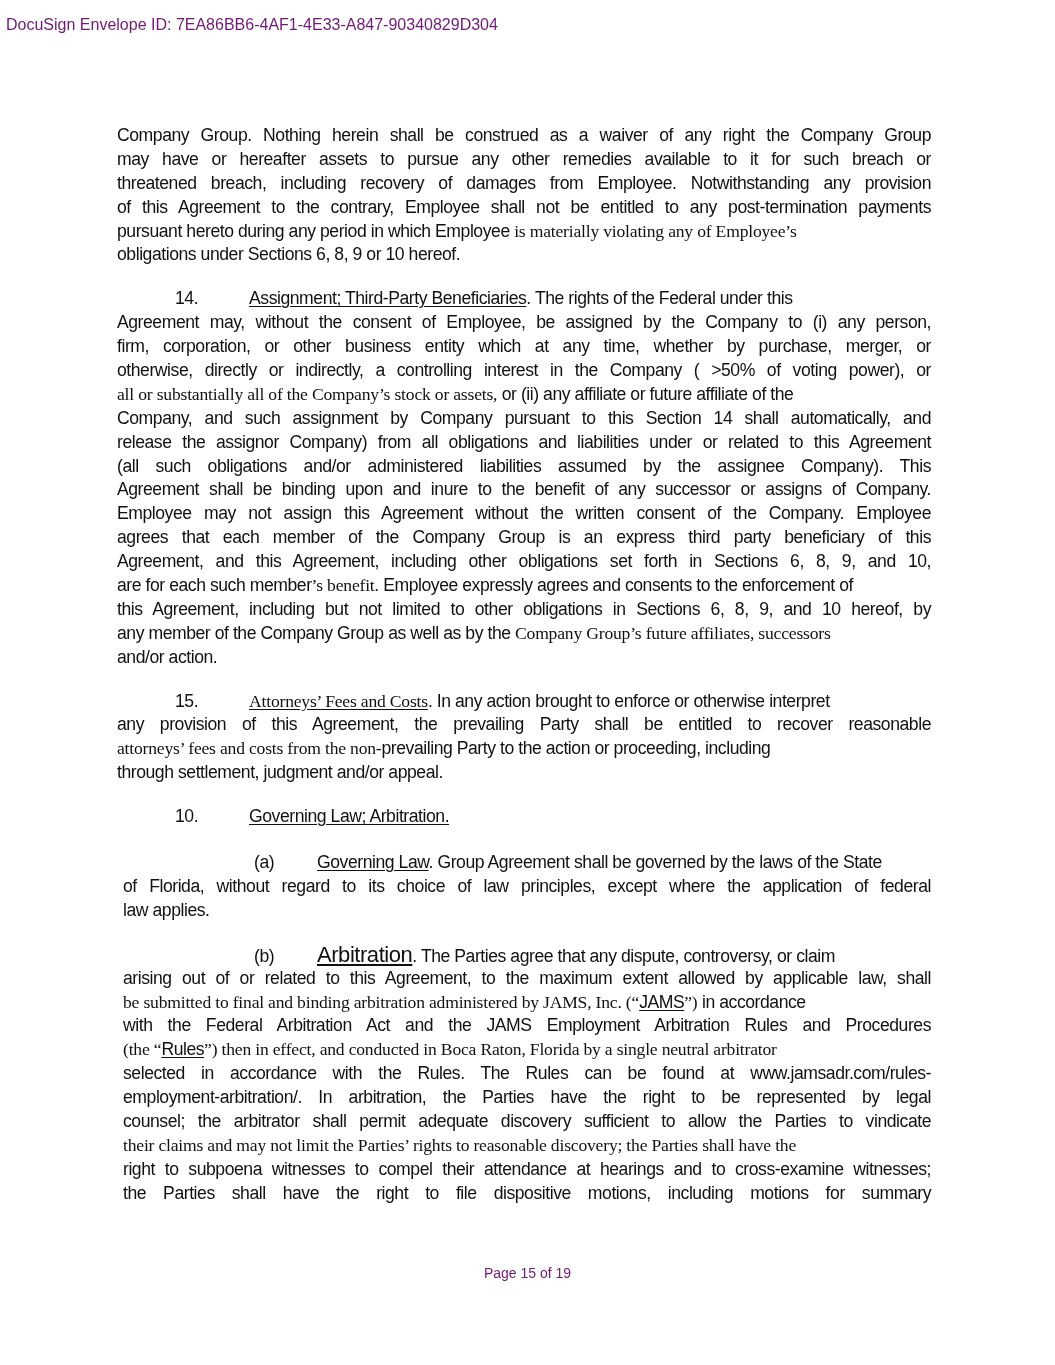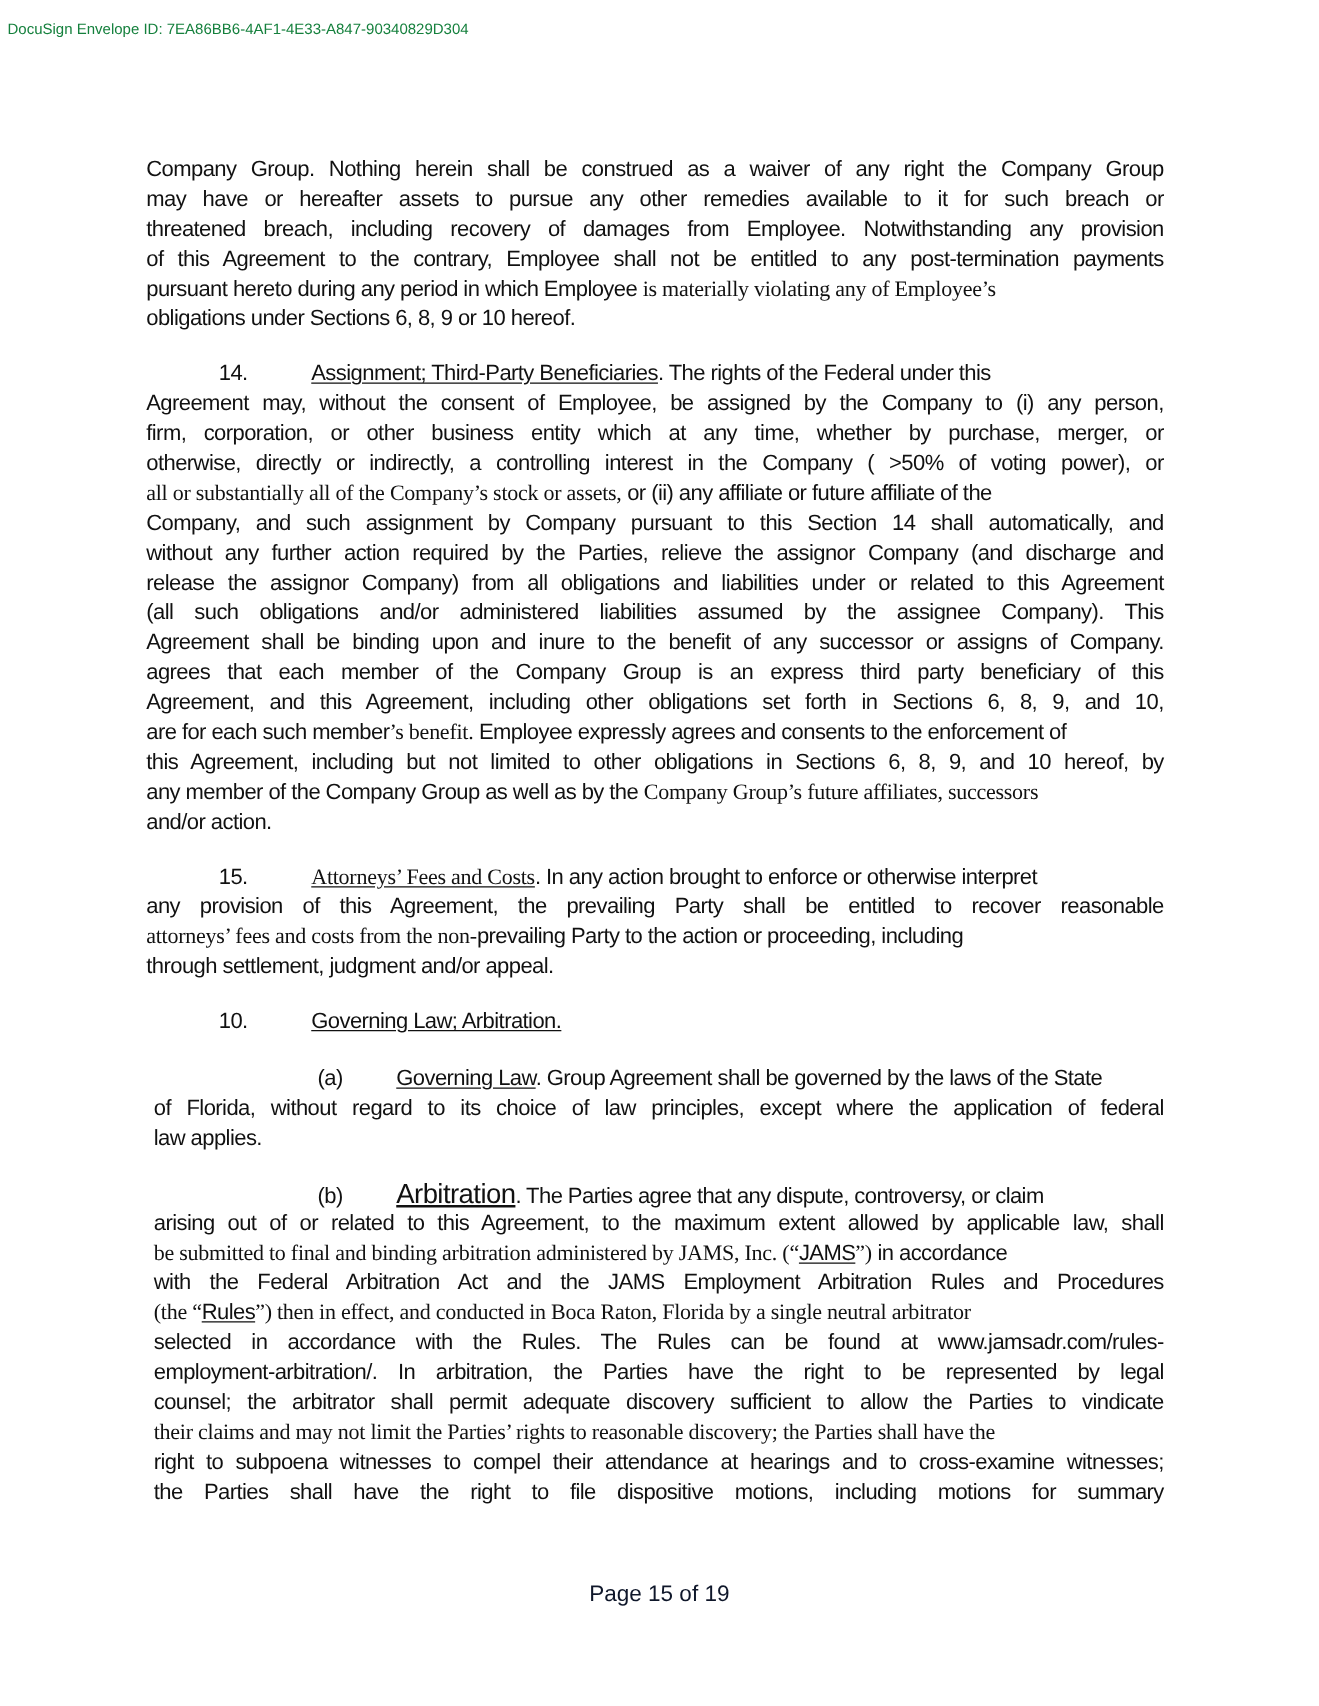--- a/index.html
+++ b/index.html
@@ -1,37 +1,37 @@
 <!DOCTYPE html>
 <html><head>
 <meta charset="utf-8">
 <style>
   html, body { margin: 0; padding: 0; background: #ffffff; }
   body { width: 1055px; height: 1365px; position: relative; overflow: hidden; color: #111; }
   .envelope {
     position: absolute; left: 6px; top: 16px;
-    font-family: "Liberation Sans", sans-serif; font-size: 12px; color: #15803d;
+    font-family: "Liberation Sans", sans-serif; font-size: 16px; color: #701a75;
   }
   .page {
     position: absolute; left: 117px; top: 124px; width: 814px;
     font-family: "Liberation Sans", sans-serif; font-size: 17.6px; line-height: 23.9px;
     letter-spacing: -0.45px;
   }
   .line { display: block; white-space: nowrap; height: 23.9px; }
   .j { text-align-last: justify; text-align: justify; white-space: normal; }
   .gap { height: 20px; }
   .gap-sm { height: 22px; }
   .u { text-decoration: underline; text-underline-offset: 2px; }
   .serif { font-family: "Liberation Serif", serif; letter-spacing: -0.2px; }
   .num { display: inline-block; width: 132px; padding-left: 58px; box-sizing: border-box; }
   .subnum { display: inline-block; width: 194px; padding-left: 131px; box-sizing: border-box; }
   .sub { padding-left: 6px; }
   .footer {
     position: absolute; left: 0; width: 1055px; top: 1265px; text-align: center;
-    font-family: "Liberation Sans", sans-serif; font-size: 18px; color: #0f172a;
+    font-family: "Liberation Sans", sans-serif; font-size: 14px; color: #701a75;
   }
 </style>
 </head>
 <body>
 
 <div class="envelope">DocuSign Envelope ID: 7EA86BB6-4AF1-4E33-A847-90340829D304</div>
 
 <div class="page">
 
   <div>
@@ -45,24 +45,24 @@
 
   <div class="gap"></div>
 
   <div>
     <span class="line"><span class="num">14.</span><span class="u">Assignment; Third-Party Beneficiaries</span><span>. The rights of the Federal under this</span></span>
     <span class="line j">Agreement may, without the consent of Employee, be assigned by the Company to (i) any person,</span>
     <span class="line j">firm, corporation, or other business entity which at any time, whether by purchase, merger, or</span>
     <span class="line j">otherwise, directly or indirectly, a controlling interest in the Company ( &gt;50% of voting power), or</span>
     <span class="line"><span class="serif">all or substantially all of the Company’s stock or assets,</span><span> or (ii) any affiliate or future affiliate of the</span></span>
     <span class="line j">Company, and such assignment by Company pursuant to this Section 14 shall automatically, and</span>
-    <span class="line j">without any further action required by the Parties, relieve the assignor Company (and discharge and</span>
     <span class="line j">release the assignor Company) from all obligations and liabilities under or related to this Agreement</span>
     <span class="line j">(all such obligations and/or administered liabilities assumed by the assignee Company). This</span>
     <span class="line j">Agreement shall be binding upon and inure to the benefit of any successor or assigns of Company.</span>
+    <span class="line j">Employee may not assign this Agreement without the written consent of the Company. Employee</span>
     <span class="line j">agrees that each member of the Company Group is an express third party beneficiary of this</span>
     <span class="line j">Agreement, and this Agreement, including other obligations set forth in Sections 6, 8, 9, and 10,</span>
     <span class="line"><span>are for each such member</span><span class="serif">’s benefit.</span><span> Employee expressly agrees and consents to the enforcement of</span></span>
     <span class="line j">this Agreement, including but not limited to other obligations in Sections 6, 8, 9, and 10  hereof, by</span>
     <span class="line"><span>any member of the Company Group as well as by the </span><span class="serif">Company Group’s future affiliates, successors</span></span>
     <span class="line">and/or action.</span>
   </div>
 
   <div class="gap"></div>
 

